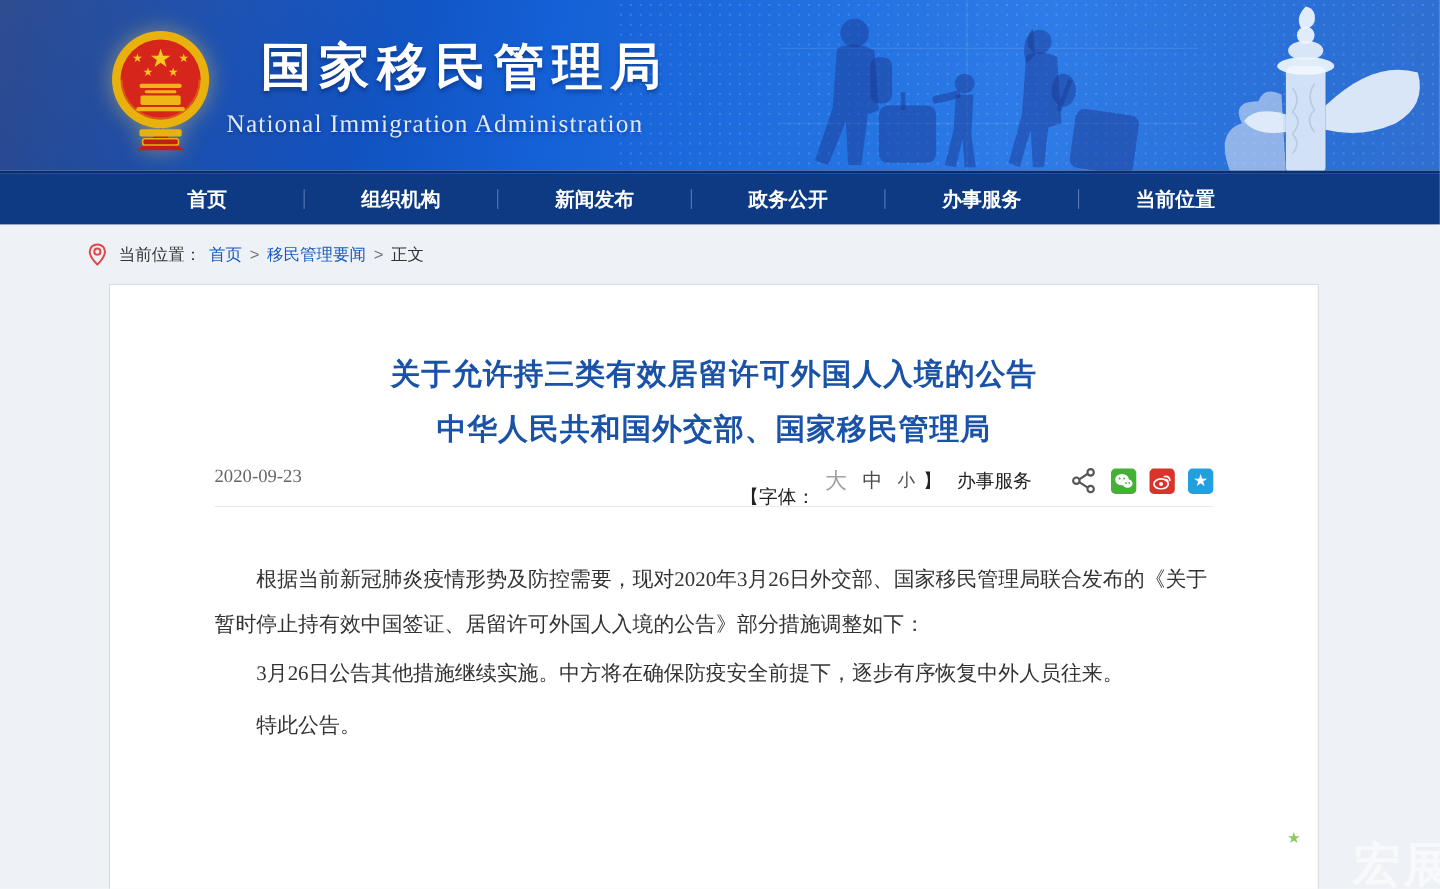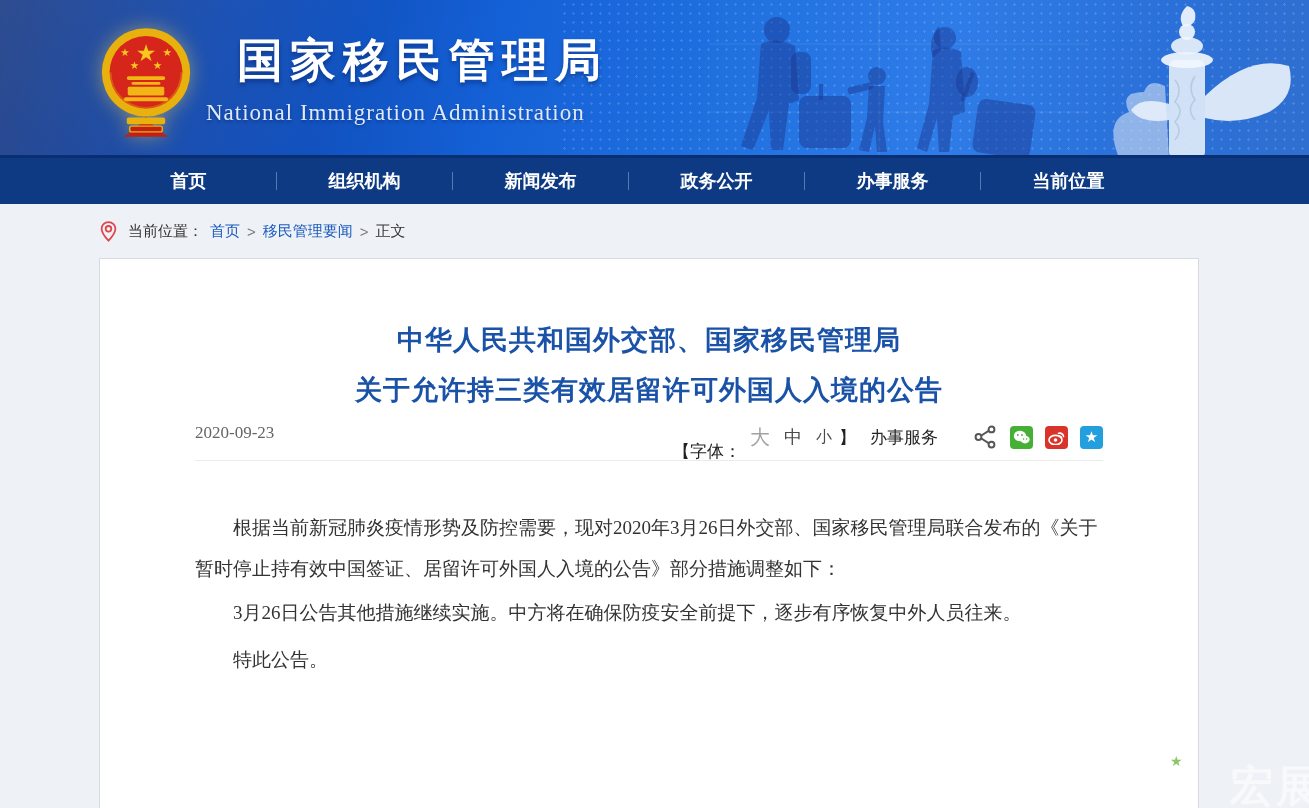--- a/index.html
+++ b/index.html
@@ -43,21 +43,21 @@
   
   .nav { height:46px; background:#0d3a82; display:flex; align-items:stretch; padding-left:101px; }
   .nav-item {
     width:175px; display:flex; align-items:center; justify-content:center;
     color:#fff; font-size:18px; font-weight:bold; text-decoration:none; cursor:pointer;
   }
   .nav-sep { width:1px; height:18px; margin:auto 0; background:rgba(150,175,220,.55); }
 
   
   .crumb-row {
-    height:54px; display:flex; align-items:center; padding-left:100px;
+    height:54px; display:flex; align-items:center; padding-left:80px;
     font-size:15px; color:#333; gap:7px;
   }
   .crumb-row .pin { width:17px; height:21px; margin-right:4px; }
   .crumb-link { color:#1a5bbf; text-decoration:none; cursor:pointer; }
   .crumb-sep { color:#777; }
 
   
   .card {
     margin-left:99px; width:1100px; height:720px;
     background:#fff; border:1px solid #d9dadf;
@@ -206,22 +206,22 @@
   <span>当前位置：</span>
   <a class="crumb-link">首页</a>
   <span class="crumb-sep">&gt;</span>
   <a class="crumb-link">移民管理要闻</a>
   <span class="crumb-sep">&gt;</span>
   <span>正文</span>
 </div>
 
 <main class="card">
   <h1 class="art-title">
+    <div>关于允许持三类有效居留许可外国人入境的公告</div>
     <div>中华人民共和国外交部、国家移民管理局</div>
-    <div>关于允许持三类有效居留许可外国人入境的公告</div>
   </h1>
 
   <div class="meta">
     <span class="meta-date">2020-09-23</span>
     <span class="meta-tools">
       <span class="fs-label">【字体：</span>
       <span class="fs-btn fs-large">大</span>
       <span class="fs-btn fs-medium">中</span>
       <span class="fs-btn fs-small">小</span>
       <span class="fs-suffix">】</span>

